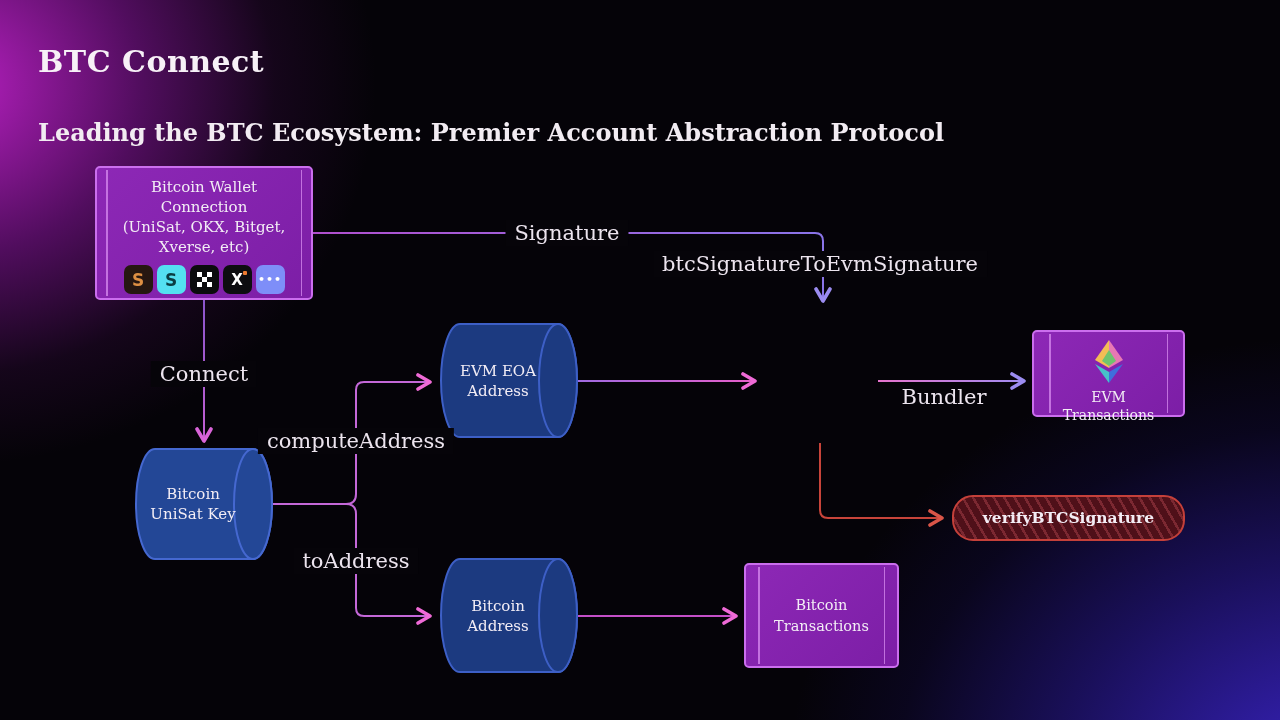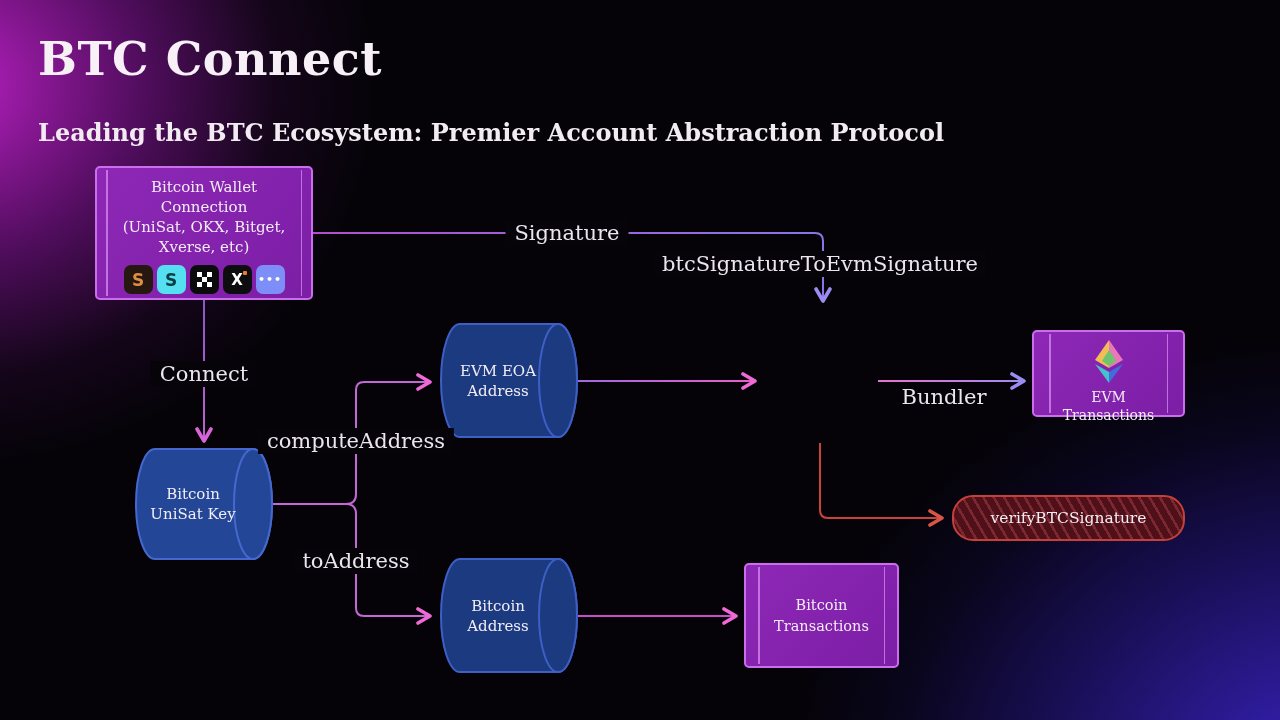--- a/index.html
+++ b/index.html
@@ -6,21 +6,21 @@
   html,body { background:#000; }
   #stage {
     position:relative; width:1280px; height:720px; overflow:hidden;
     font-family:"DejaVu Serif", serif;
     background:
       radial-gradient(560px 500px at -50px 85px, rgba(195,34,205,0.95) 0%, rgba(132,20,152,0.60) 34%, rgba(62,12,74,0.28) 58%, rgba(0,0,0,0) 76%),
       radial-gradient(680px 560px at 104% 109%, rgba(62,38,212,0.92) 0%, rgba(43,26,158,0.55) 40%, rgba(22,13,84,0.28) 64%, rgba(0,0,0,0) 80%),
       #050308;
   }
   
-  .title { position:absolute; left:38px; top:32px; font-size:46px; font-weight:bold; color:#f7f1f7; letter-spacing:0.5px; }
+  .title { position:absolute; left:38px; top:44px; font-size:30px; font-weight:bold; color:#f7f1f7; letter-spacing:0.5px; }
   .subtitle { position:absolute; left:38px; top:118px; font-size:24px; font-weight:700; color:#f2ecf2; }
 
   
   .node { position:absolute; z-index:2; }
   .node-label { position:absolute; display:flex; flex-direction:column; justify-content:center; align-items:center; text-align:center; color:#f3edf5; font-size:15px; line-height:20px; }
   .node-label span { display:block; }
 
   
   .pbox { border:2px solid #cb6eee; border-radius:5px; background:linear-gradient(135deg,#8d28b6 0%,#7c1ea6 100%); }
   .pbox .vline { position:absolute; top:2px; bottom:2px; width:1.5px; background:rgba(216,140,240,0.75); }
@@ -47,21 +47,21 @@
   #evm-tx-box .node-label { left:0; right:0; top:56px; font-size:14px; line-height:18px; }
   #evm-tx-box .ethlogo { position:absolute; left:50%; top:8px; transform:translateX(-50%); }
   #btc-tx-box { left:744px; top:563px; width:155px; height:105px; }
   #btc-tx-box .vline.l { left:12px; } #btc-tx-box .vline.r { right:12px; }
   #btc-tx-box .node-label { inset:0; font-size:14.5px; line-height:21px; }
 
   
   #verify-box { left:952px; top:495px; width:233px; height:46px; border-radius:21px;
     border:2px solid #c4403a;
     background:repeating-linear-gradient(60deg, rgba(226,96,106,0.30) 0 2.5px, rgba(0,0,0,0) 2.5px 9px), #4f1019; }
-  #verify-box .node-label { inset:0; font-size:15.5px; }
+  #verify-box .node-label { inset:0; font-size:15.5px;font-weight:bold; }
 
   
   .cyl { position:absolute; z-index:2; }
   .cyl svg { display:block; }
   .cyl-h .node-label { left:0; right:22px; top:0; bottom:0; }
   #btc-smart .node-label { left:0; right:0; top:36px; bottom:0; justify-content:flex-start; font-size:15.5px; line-height:20.5px; }
   #btc-public-key { left:135px; top:448px; }
   #evm-eoa { left:440px; top:323px; }
   #btc-address { left:440px; top:558px; }
   #btc-smart { left:763px; top:310px; }

